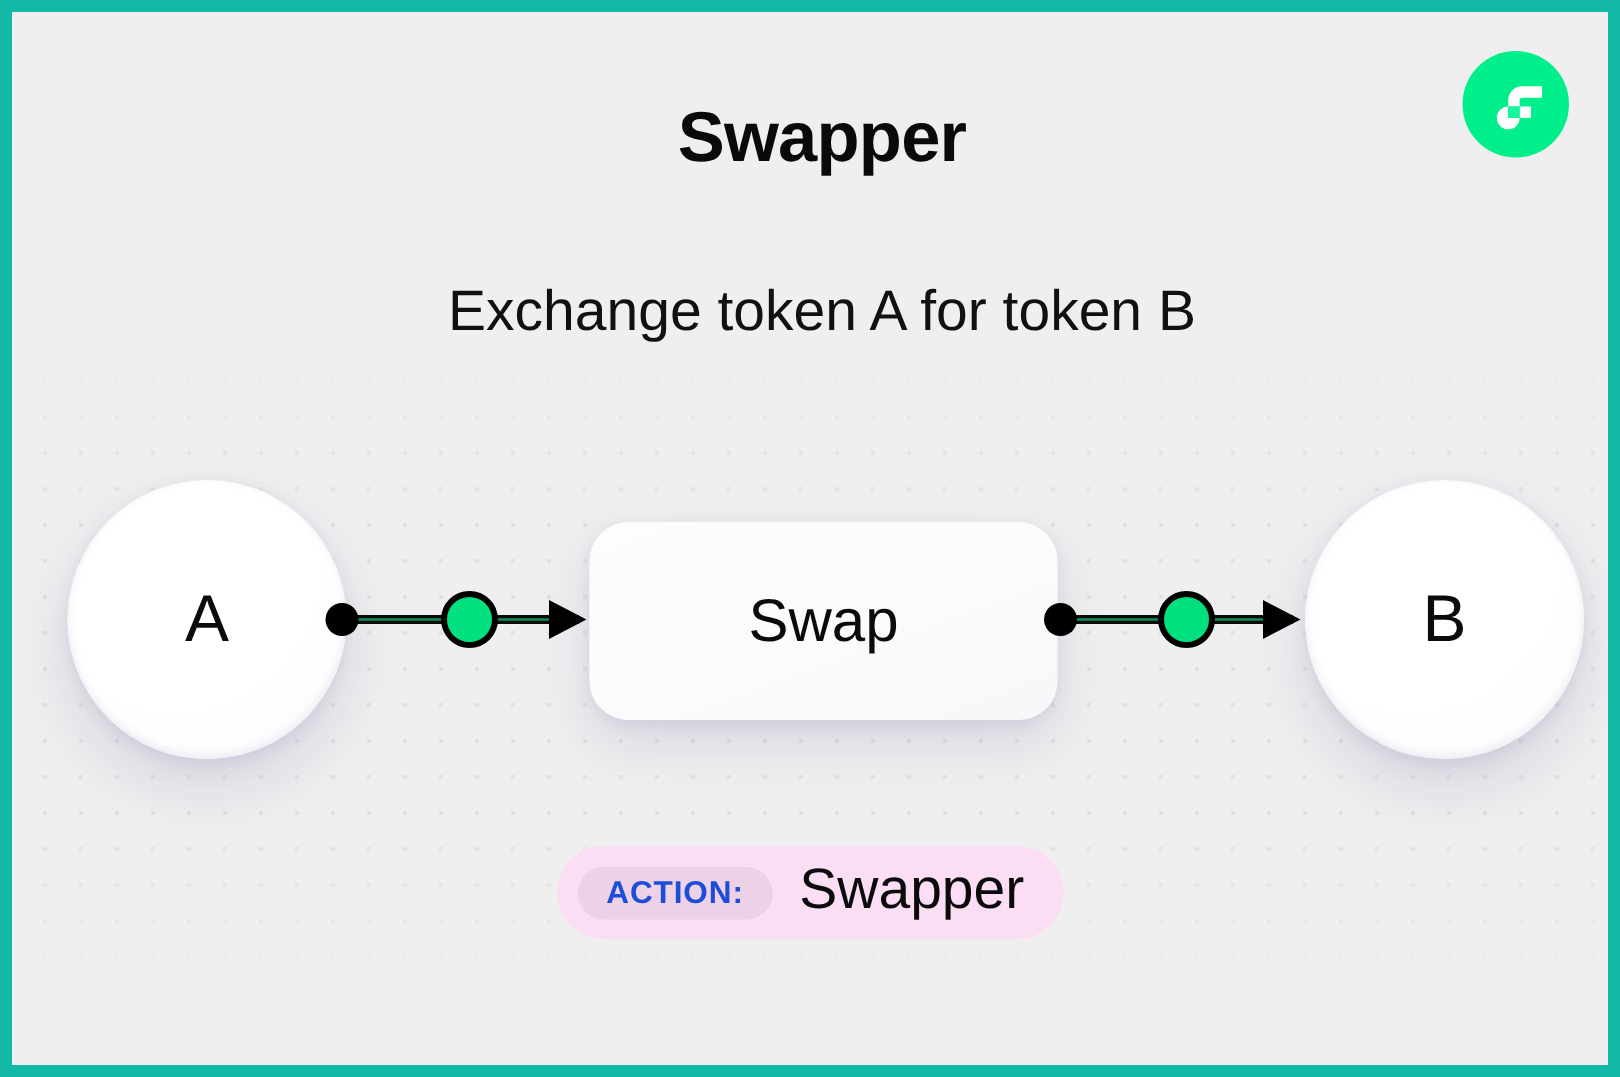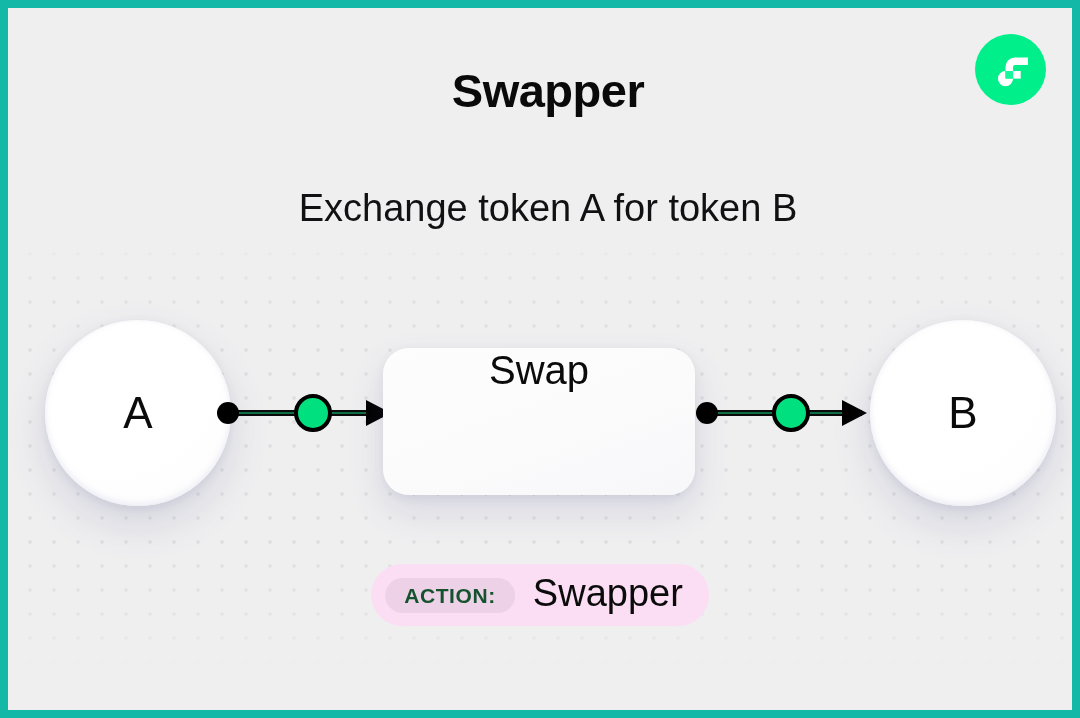--- a/index.html
+++ b/index.html
@@ -96,30 +96,30 @@
     justify-content: center;
     font-size: 44px;
     font-weight: 400;
     color: #0b0b0c;
   }
   #node-a { left: 37px;  top: 312px; }
   #node-b { left: 862px; top: 312px; }
 
   #swap-box {
     position: absolute;
-    left: 375px;
+    left: 385px;
     top: 340px;
     width: 312px;
-    height: 147px;
+    height: 132px;
     border-radius: 26px;
     background: linear-gradient(160deg, #fdfdfe 0%, #fbfbfc 55%, #f7f7f9 100%);
     box-shadow: 0 16px 34px rgba(96, 96, 150, 0.16),
                 0 3px 10px rgba(90, 90, 140, 0.09);
     display: flex;
-    align-items: flex-start;
+    align-items: center;
     justify-content: center;
     font-size: 40px;
     font-weight: 400;
     color: #0b0b0c;
   }
 
   .connector { position: absolute; height: 44px; }
   #connector-left  { left: 206px; top: 383px; width: 182px; }
   #connector-right { left: 686px; top: 383px; width: 178px; }
   .connector svg { display: block; }
@@ -133,21 +133,21 @@
     height: 62px;
     padding: 0 26px 0 14px;
     border-radius: 31px;
     background: #fbdef3;
     display: flex;
     align-items: center;
     gap: 18px;
   }
   #action-label {
     background: #ecd1e7;
-    color: #14532d;
+    color: #1d4ed8;
     font-size: 21px;
     font-weight: 700;
     letter-spacing: 0.6px;
     padding: 7px 19px;
     border-radius: 22px;
     line-height: 1;
   }
   #action-value {
     color: #0b0b0c;
     font-size: 38px;

